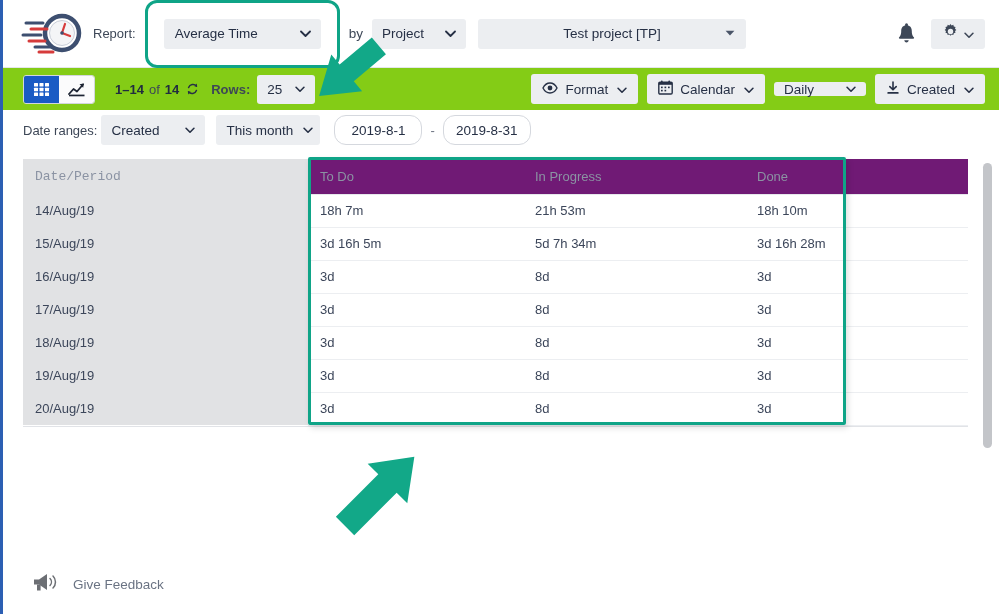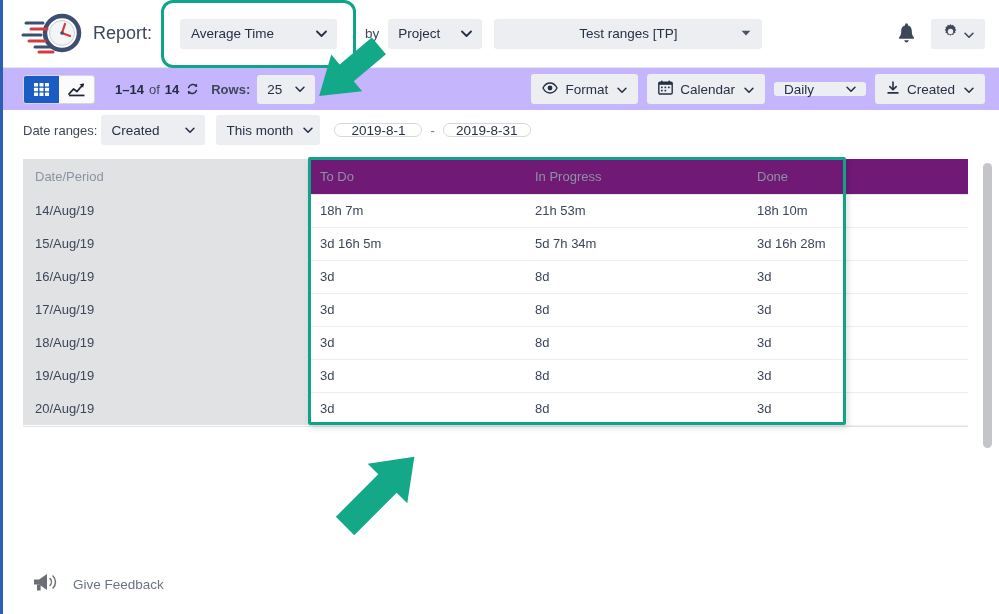--- a/index.html
+++ b/index.html
@@ -22,21 +22,21 @@
     position: relative;
     height: 68px;
     display: flex;
     align-items: center;
     padding: 0 14px 0 18px;
     background: #ffffff;
     border-bottom: 1px solid #e4e6ea;
   }
   .logo { width: 62px; height: 46px; flex: 0 0 auto; margin-right: 10px; }
   .report-label {
-    font-size: 18px; color: #3d4757; margin-right: 9px; white-space: nowrap;
+    font-size: 13px; color: #3d4757; margin-right: 9px; white-space: nowrap;
   }
   .by-label { font-size: 13.5px; color: #3d4757; margin: 0 9px; }
 
   .sel {
     background: #eceef1;
     border: none;
     border-radius: 3px;
     height: 30px;
     display: flex; align-items: center;
     font-size: 13.5px;
@@ -75,21 +75,21 @@
     background: #eceef1; border-radius: 3px; height: 30px; width: 54px;
     display: flex; align-items: center; justify-content: center; gap: 5px;
     cursor: pointer;
   }
 
   
   .toolbar {
     height: 42px;
     display: flex; align-items: center;
     padding: 0 14px 0 20px;
-    background: #c4b5fd;
+    background: #84cc16;
   }
   .togglegrp { display: flex; border: 1px solid #d3d6dc; border-radius: 3px; overflow: hidden; height: 29px;}
   .tgl { width: 35px; height: 27px; display:flex; align-items:center; justify-content:center; cursor:pointer;}
   .tgl.active { background: #1a5bc4; }
   .tgl.inactive { background: #fbfbfc; }
 
   .counts {
     font-size: 13px; color: #3d4757;
     margin-left: 20px; display:flex; align-items:center; gap: 5px;
     white-space: nowrap;
@@ -112,21 +112,21 @@
   
   .daterow {
     height: 40px; display: flex; align-items: center;
     padding: 0 14px 0 20px; background: #fff;
   }
   .dr-label { font-size: 13px; color: #3d4757; margin-right: 4px; }
   .sel-created { width: 104px; justify-content: space-between; margin-right: 11px;}
   .sel-month { width: 104px; justify-content: space-between; margin-right: 14px;}
   .dateinput {
     background: #fff; border: 1px solid #d5d8de; border-radius: 12px;
-    height: 14px; width: 88px; display: flex; align-items: center; justify-content: center;
+    height: 30px; width: 88px; display: flex; align-items: center; justify-content: center;
     font-size: 13.5px; color: #263045; cursor: pointer;
   }
   .dash { margin: 0 8px; color: #6b7280; font-size: 13px; }
 
   
   .tablewrap {
     position: relative;
     margin: 9px 0 0 20px;
     width: 945px;
     background: #fff;
@@ -139,21 +139,21 @@
     padding: 0 0 0 12px;
     font-weight: normal;
   }
   th { color: #8b93a3; background: #f1f2f4; height: 35px; }
   td { color: #3c465a; }
   .col-date { width: 285px; }
   .col-a { width: 215px; }
   .col-b { width: 222px; }
   .col-c { width: 130px; }
   tbody tr td.cell-date { background: #e1e2e4; color: #3c465a; }
-  thead th.cell-date { background: #e1e2e4; }
+  thead th.cell-date { background: #e1e2e4; font-family: Liberation Mono, monospace; }
   tbody tr td.cell-val { background: #ffffff; border-bottom: 1px solid #eceef1; }
   thead th.cell-val { background: #701a75; border-bottom: 1px solid #e6e8ec; }
   tbody tr:first-child td.cell-val { border-top: 1px solid #eceef1; }
 
   .table-bottom-rule {
     position: absolute; left: 0; top: 100%; width: 945px;
     border-top: 1px solid #e1e3e7;
   }
 
   
@@ -236,21 +236,21 @@
     <div class="sel sel-by">
       <span class="cap">Project</span>
       <span class="chev">
         <svg width="11" height="8" viewBox="0 0 11 8">
             <path d="M1 1.5 L5.5 6 L10 1.5" fill="none" stroke="#263045" stroke-width="1.8" stroke-linecap="round" stroke-linejoin="round"></path>
           </svg>
       </span>
     </div>
 
     <div class="sel sel-proj" style="margin-left:12px">
-      <span class="cap" style="flex:none">Test ranges [TP]</span>
+      <span class="cap" style="flex:none">Test project [TP]</span>
       <span class="chev">
         <svg width="10" height="7" viewBox="0 0 10 7">
             <path d="M0.6 0.8 L5 5.6 L9.4 0.8 Z" fill="#4a5568"></path>
           </svg>
       </span>
     </div>
 
     <div class="hdr-right">
       <div class="bell">
         <svg width="19" height="22" viewBox="0 0 19 22">

